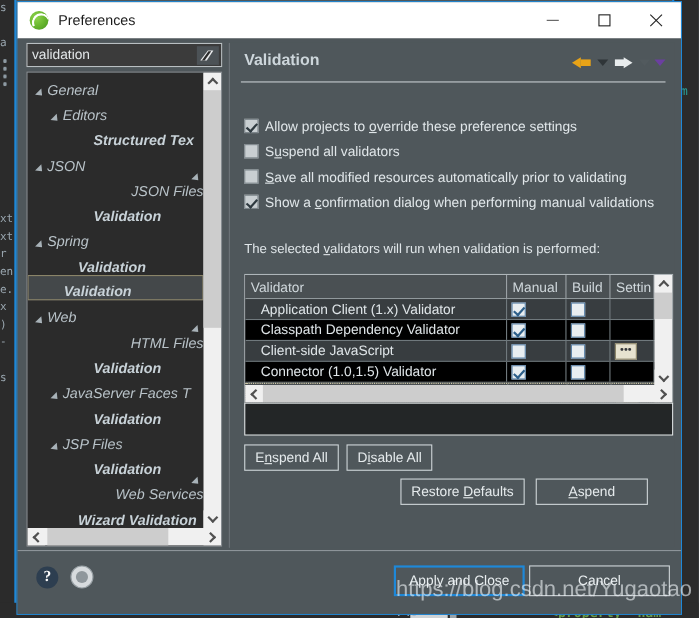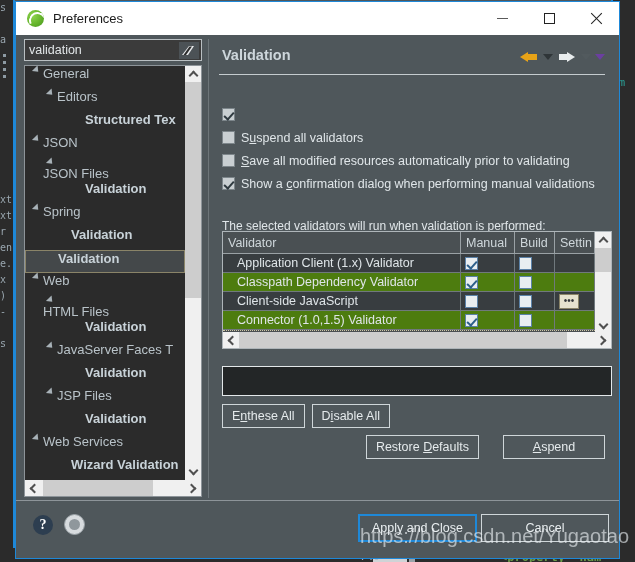--- a/index.html
+++ b/index.html
@@ -172,25 +172,26 @@
     border: 1px solid #8d9499;
     overflow: hidden;
   }
   #tree-scroll {
     position: absolute; left: 0; top: 0;
     width: 160px; height: 414px;
     overflow: hidden;
   }
   .tree-item {
     height: 23px;
-    display: flex; align-items: flex-start;
+    display: flex; align-items: flex-end;
     white-space: nowrap;
     font-size: 13px;
     color: #b9c3c9;
     padding-left: 4px;
+    font-style: italic;
   }
   .tree-item.bold { font-weight: bold; color: #c8d2d8; }
   .tree-item.selected {
     background: #44484a;
     border: 1px solid #8a8468;
     height: 23px;
   }
   .tw {
     width: 14px; flex: none;
     display: flex; align-items: center; justify-content: center;
@@ -323,21 +324,21 @@
   .u { text-decoration: underline; }
 
   #list-caption {
     position: absolute; left: 13px; top: 180px;
     font-size: 12px; color: #e0e6e9;
   }
 
   
   #table-box {
     position: absolute;
-    left: 13px; top: 192px;
+    left: 13px; top: 210px;
     width: 390px; height: 118px;
     background: #2f3437;
     border: 1px solid #aeb5b9;
     overflow: hidden;
   }
   #tbl-head {
     display: flex; height: 22px;
     background: #4a5053;
     border-bottom: 1px solid #9aa1a5;
   }
@@ -351,21 +352,21 @@
   }
   .th.c-name { width: 238px; }
   .th.c-manual { width: 54px; }
   .th.c-build { width: 40px; }
   .th.c-settings { width: 40px; }
   .tr {
     display: flex; height: 19px;
     border-bottom: 1px solid #70797d;
     background: #383d40;
   }
-  .tr.alt { background: #4d7c0f; }
+  .tr.alt { background: #000000; }
   .tr.focused {
     border: 1px dotted #cfc9a8;
     background: #4a4f52;
   }
   .td {
     font-size: 12.5px; color: #dfe5e8;
     display: flex; align-items: center;
     border-right: 1px solid #70797d;
     height: 18px;
     white-space: nowrap; overflow: hidden;
@@ -434,22 +435,22 @@
   }
   .btn {
     background: #4f575b;
     border: 1px solid #cfd6d9;
     color: #e5eaec;
     font-size: 12.5px;
     padding: 4px 9px;
     white-space: nowrap;
   }
   #bottom-right-btns {
-    position: absolute; right: 8px; top: 396px;
-    display: flex; gap: 24px;
+    position: absolute; right: 24px; top: 396px;
+    display: flex; gap: 10px;
   }
   #bottom-right-btns .btn { min-width: 102px; text-align: center; }
 
   
   #footer {
     position: absolute;
     left: 0; right: 0; bottom: 0;
     height: 58px;
     border-top: 1px solid #8d9499;
   }
@@ -672,21 +673,21 @@
             <div class="tree-item" style="padding-left: 18px;">
               <span class="tw">
                 <span class="tw-arrow"></span>
               </span>
               <span>JSP Files</span>
             </div>
             <div class="tree-item bold" style="padding-left: 46px;">
               <span class="tw"></span>
               <span>Validation</span>
             </div>
-            <div class="tree-item" style="padding-left: 4px;">
+            <div class="tree-item" style="padding-left: 4px; flex-direction: column;">
               <span class="tw">
                 <span class="tw-arrow"></span>
               </span>
               <span>Web Services</span>
             </div>
             <div class="tree-item bold" style="padding-left: 32px;">
               <span class="tw"></span>
               <span>Wizard Validation</span>
             </div>
           </div>
@@ -729,20 +730,21 @@
           </span>
           <span class="caret dim"></span>
           <span class="caret purple"></span>
         </div>
         <div id="header-rule"></div>
       </div>
 
       <div id="options">
           <div class="opt-row">
             <span class="cbx checked"></span>
+            <span><span>Allow projects to </span><span class="u">o</span><span>verride these preference settings</span></span>
           </div>
           <div class="opt-row">
             <span class="cbx"></span>
             <span><span>S</span><span class="u">u</span><span>spend all validators</span></span>
           </div>
           <div class="opt-row">
             <span class="cbx"></span>
             <span><span></span><span class="u">S</span><span>ave all modified resources automatically prior to validating</span></span>
           </div>
           <div class="opt-row">
@@ -834,21 +836,21 @@
           <div id="tbl-hsb-thumb"></div>
           <div class="sb-arrow-btn hsb-btn-r">
               <span class="chev right"></span>
             </div>
         </div>
       </div>
 
       <div id="desc-box"></div>
 
       <div id="enable-row">
-        <button class="btn" id="enable-all-button"><span>E</span><span class="u">n</span><span>these All</span></button>
+        <button class="btn" id="enable-all-button"><span>E</span><span class="u">n</span><span>spend All</span></button>
         <button class="btn" id="disable-all-button"><span>D</span><span class="u">i</span><span>sable All</span></button>
       </div>
 
       <div id="bottom-right-btns">
         <button class="btn" id="restore-defaults-button"><span>Restore </span><span class="u">D</span><span>efaults</span></button>
         <button class="btn" id="apply-button"><span></span><span class="u">A</span><span>spend</span></button>
       </div>
     </div>
 
     <div id="footer">

